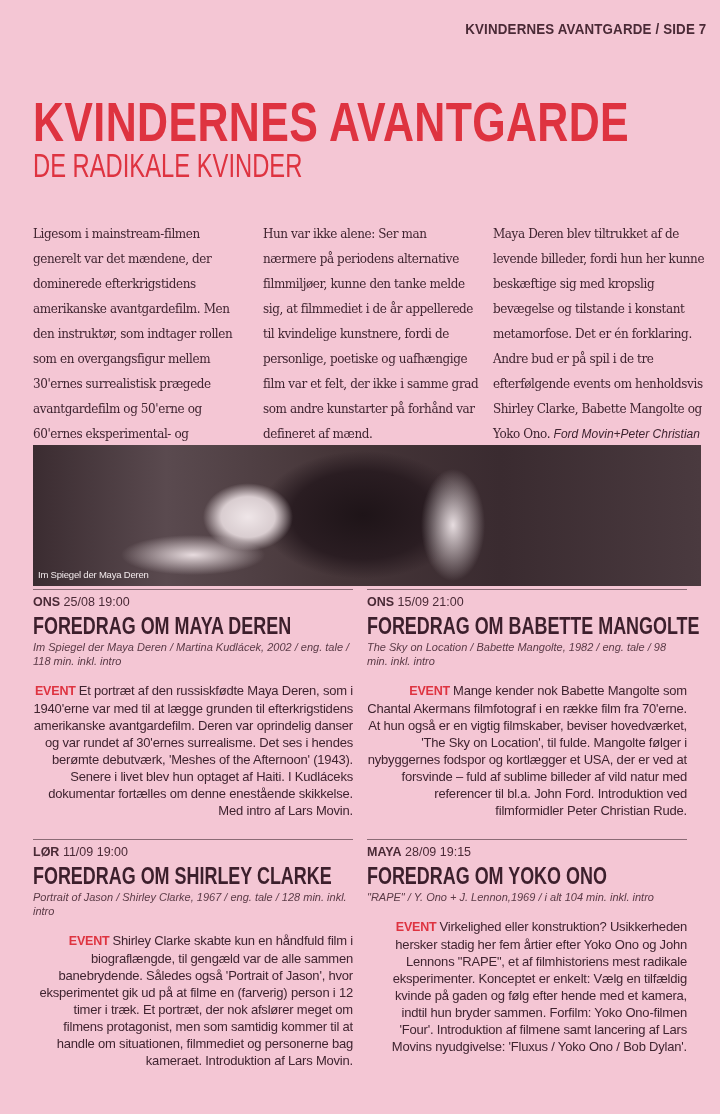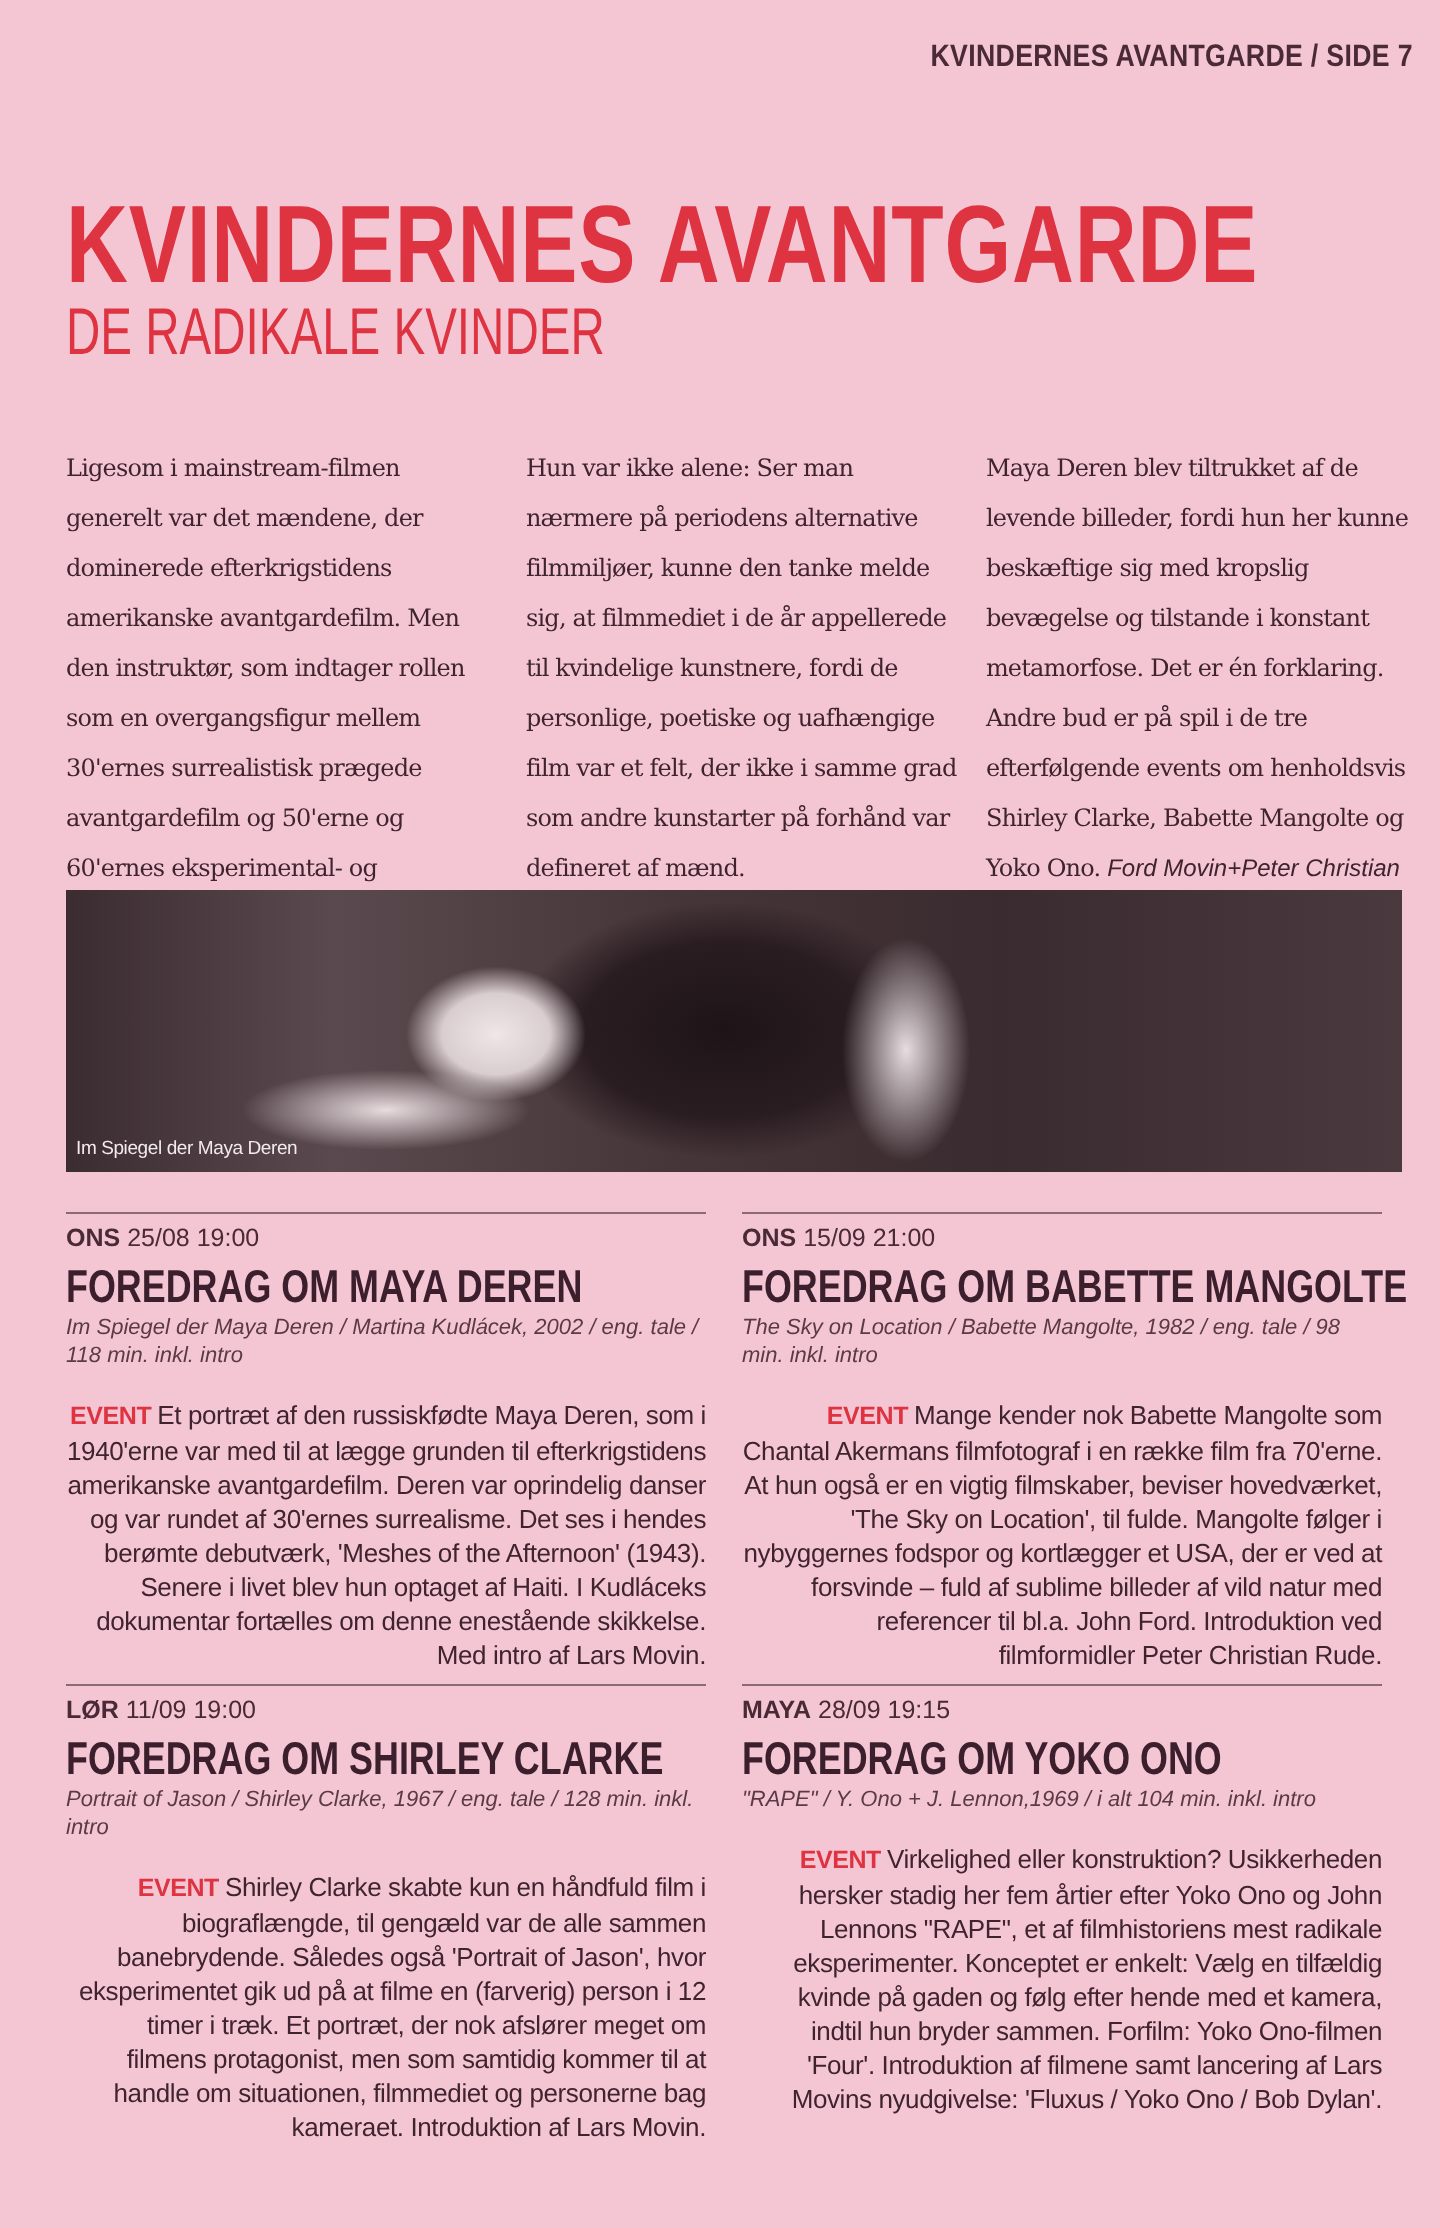--- a/index.html
+++ b/index.html
@@ -53,22 +53,22 @@
       radial-gradient(ellipse 130px 80px at 330px 70px, #1e1418 0%, #2a1d22 55%, rgba(0,0,0,0) 80%),
       linear-gradient(90deg, #3b2c31 0%, #5a4a4f 20%, #463639 45%, #3a2b30 70%, #4a3a3f 100%);
     overflow: hidden;
   }
   .photo-caption {
     position: absolute; left: 5px; bottom: 6px;
     font-family: "Liberation Sans", sans-serif; font-size: 9.5px;
     color: #f2eaec; letter-spacing: -0.2px;
   }
   .events {
-    position: absolute; left: 33px; top: 606px; width: 672px;
-    display: grid; grid-template-columns: 320px 320px; column-gap: 18px;
+    position: absolute; left: 33px; top: 589px; width: 672px;
+    display: grid; grid-template-columns: 320px 320px; column-gap: 18px; gap: 14px;
   }
   .event { border-top: 1px solid #8a6a75; padding-top: 4px; }
   .event.row2 { margin-top: 6px; }
   .ev-date { font-size: 12.5px; line-height: 16px; color: #4a2a36; }
   .ev-day { font-weight: bold; }
   .ev-title {
     font-weight: bold; font-size: 23px; line-height: 26px; color: #3c1f2c;
     transform: scaleX(0.78); transform-origin: left center; white-space: nowrap;
     margin-top: 3px;
   }

